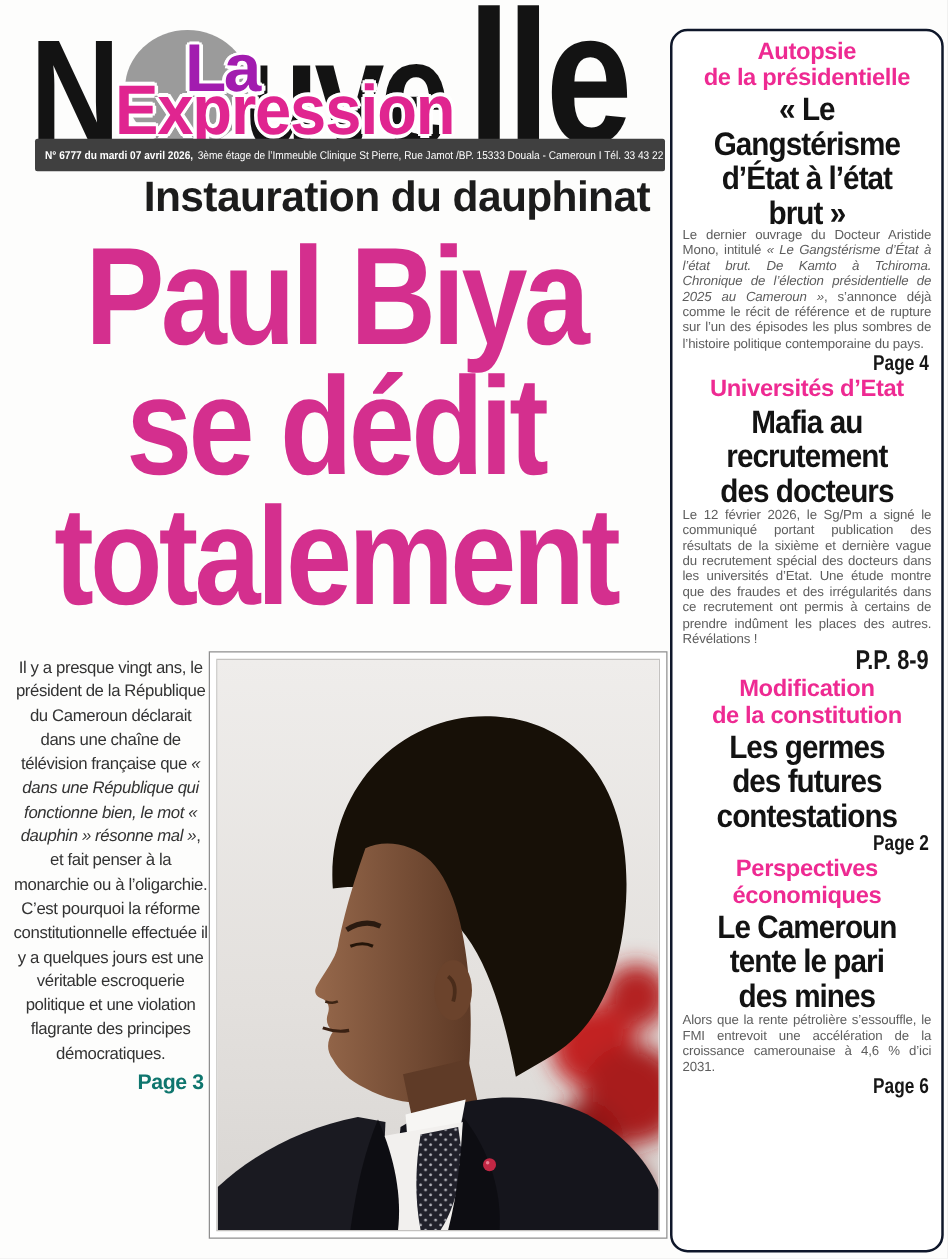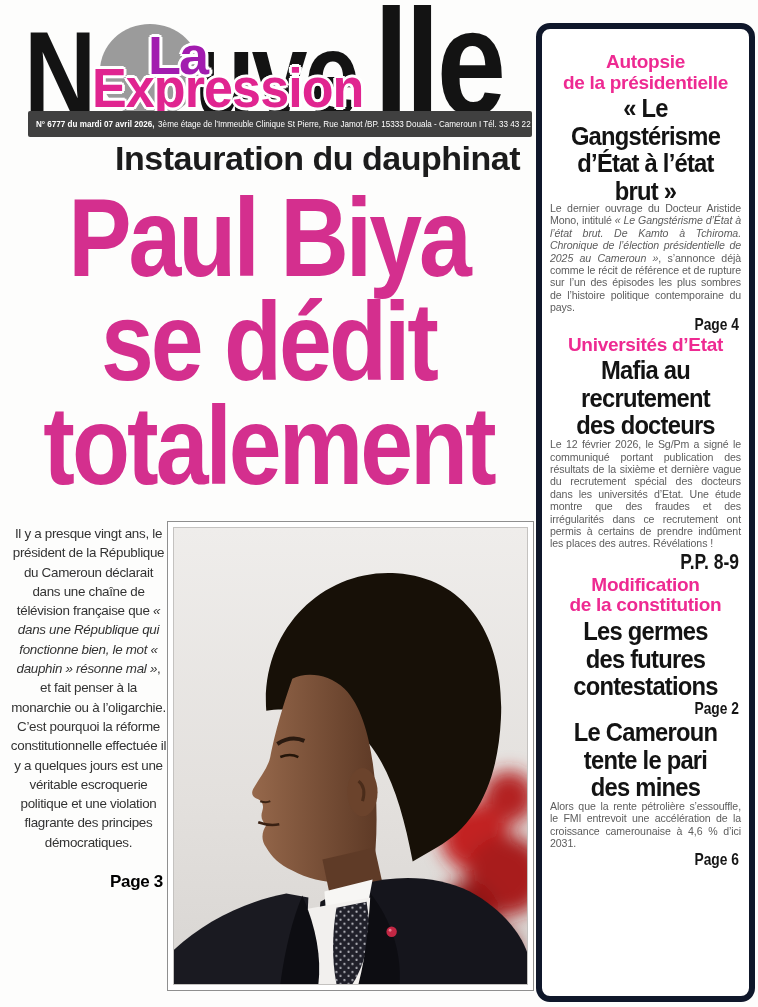--- a/index.html
+++ b/index.html
@@ -39,32 +39,32 @@
     text-align:right;font-size:34px;font-weight:bold;color:#1c1c1c;letter-spacing:-0.5px;}
   .lead-headline{position:absolute;left:0;top:186px;width:537px;margin:0;
     text-align:center;color:#d42f8e;font-weight:bold;font-size:95px;line-height:89px;
     letter-spacing:-3px;transform:scale(1.0,1.17);transform-origin:50% 0;}
   .lead-headline span{display:block;}
   
   .left-col{position:absolute;left:10px;top:524px;width:157px;
     font-size:13.4px;line-height:19.3px;color:#333;letter-spacing:-0.3px;}
   .left-col p{margin:0;text-align:center;}
   .lead-quote{font-style:italic;}
-  .page-ref-main{text-align:right;font-weight:bold;font-size:17px;color:#000000;
-    margin-top:20px;padding-right:4px;}
+  .page-ref-main{text-align:right;font-weight:bold;font-size:17px;color:#0f766e;
+    margin-top:4px;padding-right:4px;}
   
   .photo-frame{position:absolute;left:167px;top:521px;width:367px;height:470px;
     background:#fff;border:1px solid #8f8f8f;padding:5px;box-sizing:border-box;}
   .photo-inner{width:100%;height:100%;border:1px solid #c4c2c0;box-sizing:border-box;
     overflow:hidden;}
   .photo-inner svg{display:block;width:100%;height:100%;}
   
   .sidebar{position:absolute;left:536px;top:23px;width:219px;height:979px;
-    border:6px solid #0f172a;border-radius:14px;background:#fff;
-    padding:20px 8px;box-sizing:border-box;overflow:hidden;}
+    border:2px solid #0f172a;border-radius:14px;background:#fff;
+    padding:4px 8px;box-sizing:border-box;overflow:hidden;}
   .sb-article{margin:0;}
   .sb-kicker{margin:3px 0 2px;text-align:center;color:#ee2a92;font-weight:bold;
     font-size:19px;line-height:20.5px;letter-spacing:-0.3px;}
   .sb-kicker span{display:block;}
   .sb-headline{margin:1px 0 3px;text-align:center;color:#131313;font-weight:bold;
     font-size:24.5px;line-height:26px;letter-spacing:-0.8px;
     transform:scale(0.97,1.06);transform-origin:center top;}
   .sb-headline span{display:block;}
   .sb-body{margin:2px 0 0;font-size:10.6px;line-height:12.4px;color:#5d5d5d;
     text-align:justify;letter-spacing:-0.1px;}
@@ -215,20 +215,24 @@
       </h3>
       <h2 class="sb-headline">
         <span>Les germes</span>
         <span>des futures</span>
         <span>contestations</span>
       </h2>
       <div class="sb-ref">Page 2</div>
     </article>
 
     <article class="sb-article">
+      <h3 class="sb-kicker">
+        <span>Perspectives</span>
+        <span>économiques</span>
+      </h3>
       <h2 class="sb-headline">
         <span>Le Cameroun</span>
         <span>tente le pari</span>
         <span>des mines</span>
       </h2>
       <p class="sb-body"><span>Alors que la rente pétrolière s’essouffle, le FMI entrevoit une accélération de la croissance camerounaise à 4,6 % d’ici 2031.</span></p>
       <div class="sb-ref">Page 6</div>
     </article>
 
   </aside>

